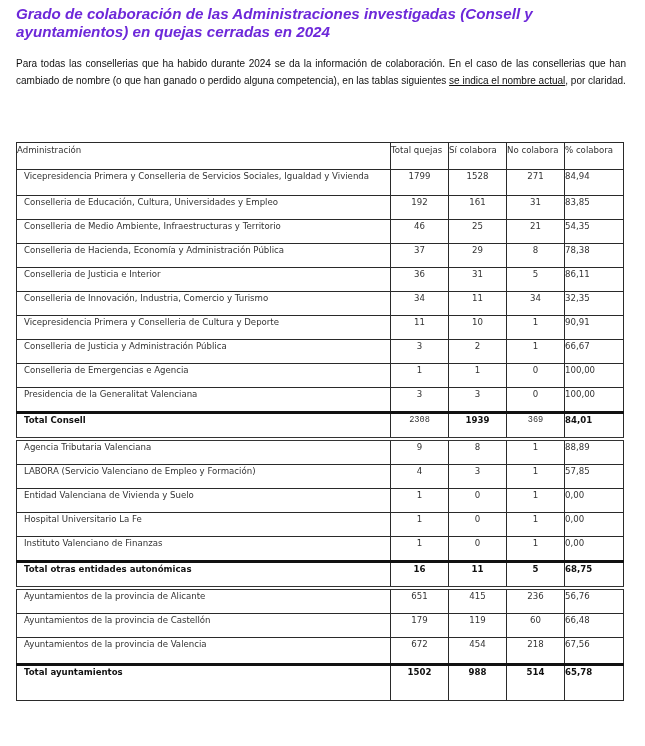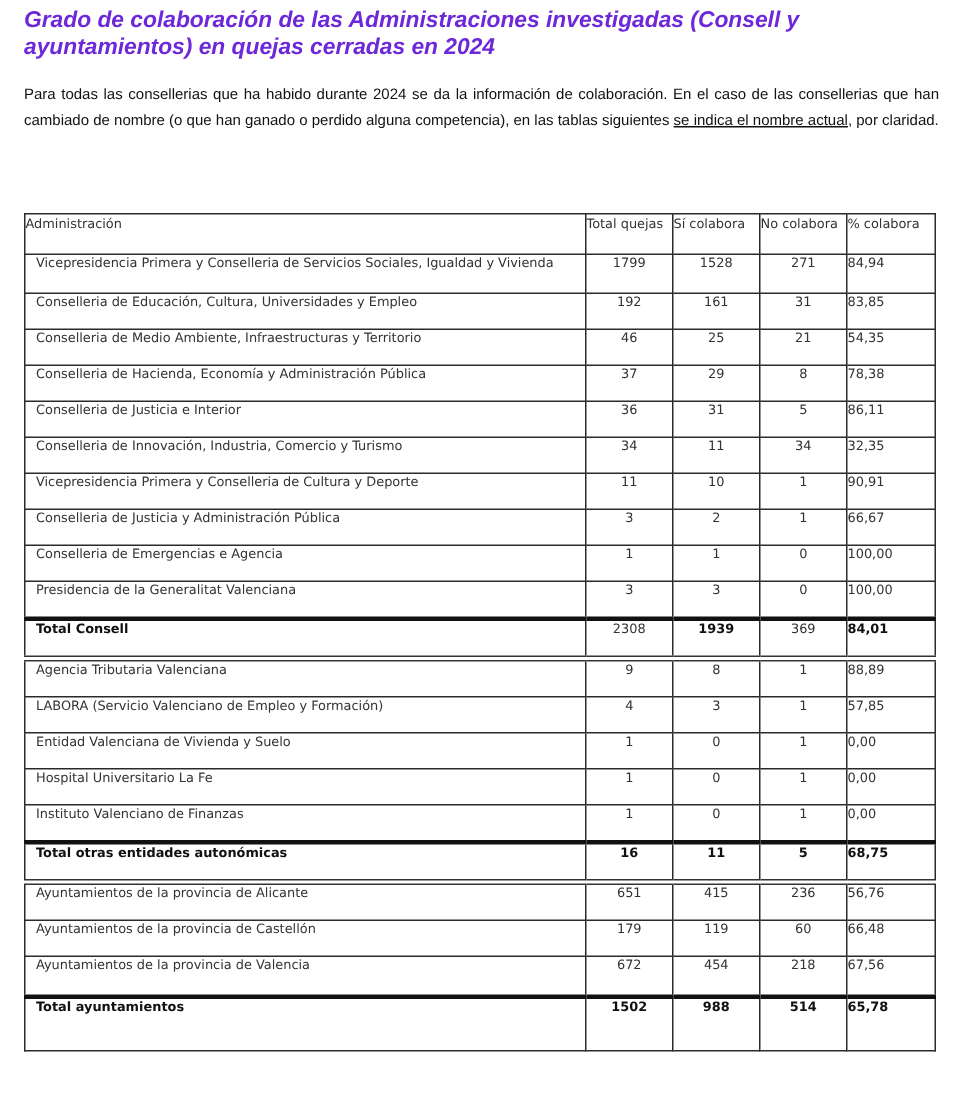--- a/index.html
+++ b/index.html
@@ -15,21 +15,21 @@
   table.t col.c4 { width: 59px; }
   table.t td, table.t th { border: 1px solid #2a2a2a; padding: 0; vertical-align: top; }
   table.t th { font-weight: normal; text-align: left; height: 25px; line-height: 12px; padding-top: 1px; color: #333; }
   table.t td { height: 22px; line-height: 11px; padding-top: 1px; }
   table.t td.name { padding-left: 7px; padding-right: 4px; }
   table.t td.num { text-align: center; }
   table.t td.pct { text-align: left; padding-right: 6px; }
   table.t tr.tall td { height: 24px; margin-left: 32px; }
   table.t tr.total td { font-weight: bold; color: #111; border-top: 3px solid #111; border-bottom: 4px double #333; height: 22px; }
   table.t tr.total.last td { border-bottom: 1px solid #2a2a2a; height: 33px; }
-  table.t tr.total td.light { font-weight: normal; color: #333; }
+  table.t tr.total td.light { font-weight: normal; color: #333; font-family: Liberation Mono, monospace; }
 </style>
 </head>
 <body>
 
 <div class="title">Grado de colaboración de las Administraciones investigadas (Consell y ayuntamientos) en quejas cerradas en 2024</div>
 
 <div class="intro"><span>Para todas las consellerias que ha habido durante 2024 se da la información de colaboración. En el caso de las consellerias que han cambiado de nombre (o que han ganado o perdido alguna competencia), en las tablas siguientes </span><u>se indica el nombre actual</u><span>, por claridad.</span></div>
 
 <table class="t">
   <colgroup>

